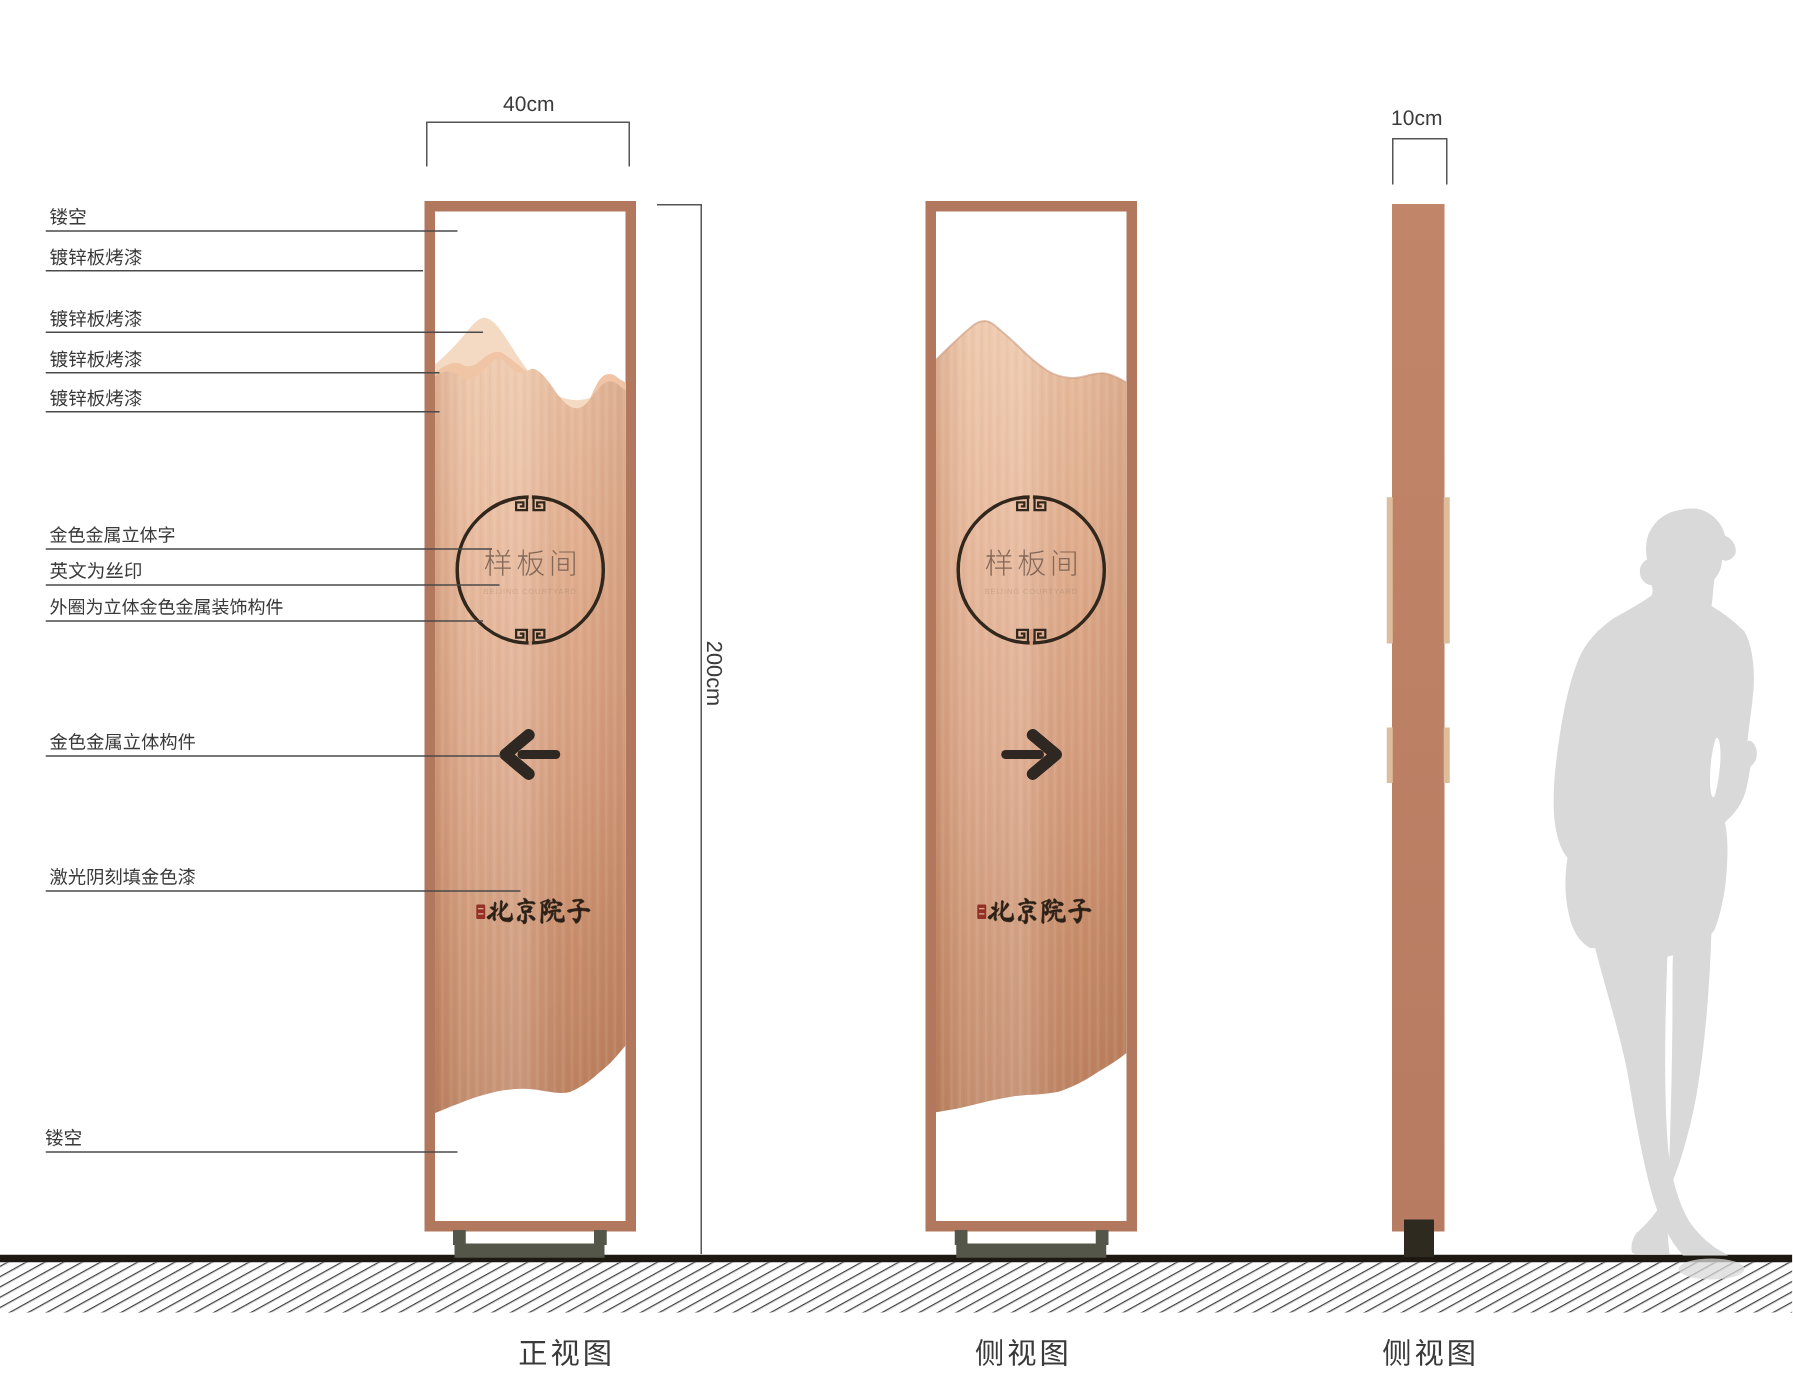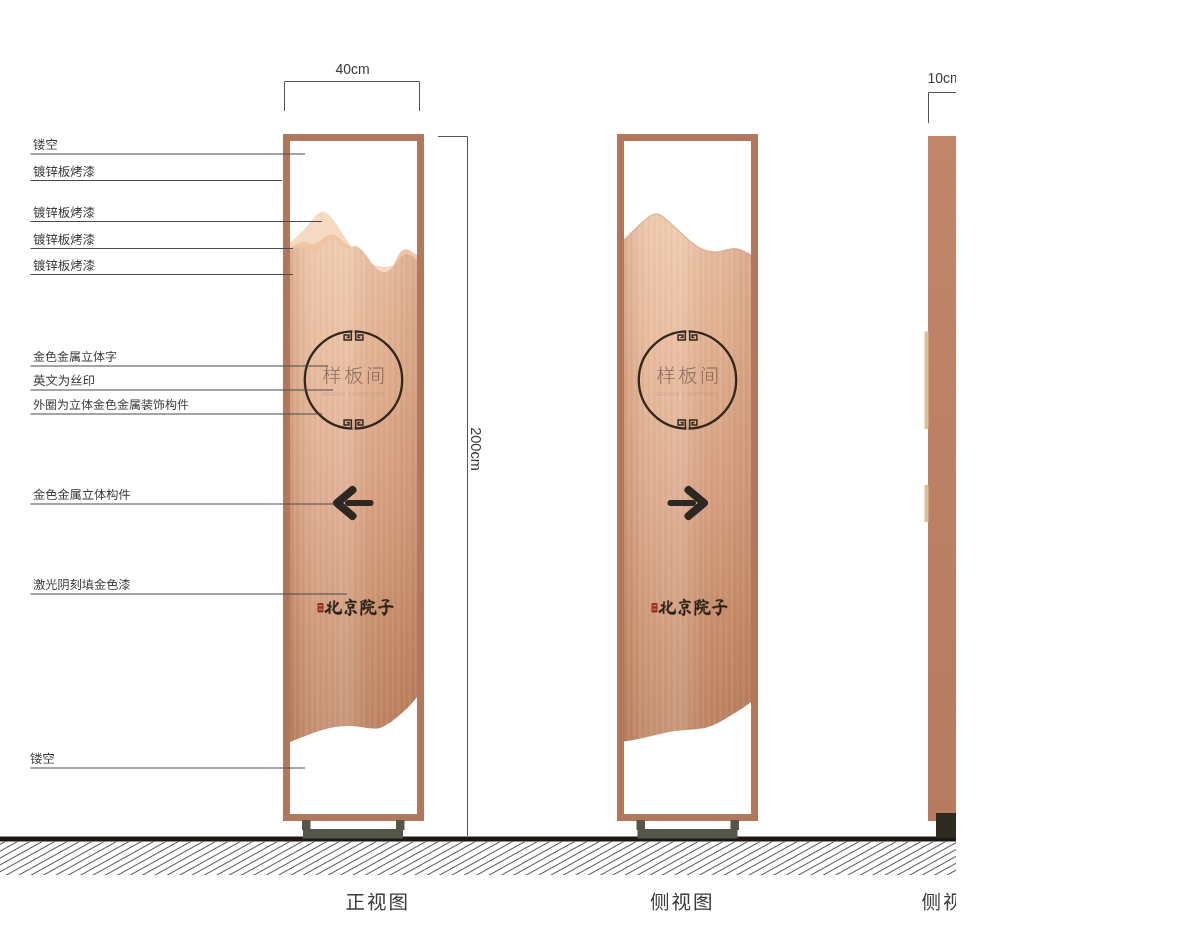--- a/index.html
+++ b/index.html
@@ -1,15 +1,15 @@
 <!DOCTYPE html>
 <html><head><meta charset="utf-8">
 <style>
 html,body{margin:0;padding:0;background:#ffffff;}
-#page{position:relative;width:956px;height:927px;background:#ffffff;overflow:hidden;
+#page{position:relative;width:1195px;height:927px;background:#ffffff;overflow:hidden;
 font-family:"Liberation Sans", sans-serif;border-radius:16px;}
 </style></head><body>
 
 <div id="page">
 <svg width="1195" height="927" viewBox="0 0 1195 927" xmlns="http://www.w3.org/2000/svg">
 <defs>
 <path id="g_lk" d="M4.9 -8.0H11.6V-7.3H4.9ZM4.8 -3.7H11.7V-2.9H4.8ZM7.9 -10.4H8.7V-4.7H7.9ZM5.4 -9.8 6.1 -10.1Q6.4 -9.7 6.7 -9.2Q6.9 -8.7 7.1 -8.4L6.3 -8.1Q6.2 -8.4 5.9 -8.9Q5.7 -9.4 5.4 -9.8ZM10.5 -10.2 11.3 -9.8Q11.0 -9.4 10.7 -8.9Q10.5 -8.4 10.2 -8.1L9.5 -8.4Q9.7 -8.6 9.9 -8.9Q10.1 -9.2 10.2 -9.6Q10.4 -9.9 10.5 -10.2ZM7.6 -7.7 8.2 -7.4Q7.9 -6.9 7.4 -6.4Q6.8 -5.9 6.3 -5.4Q5.7 -5.0 5.1 -4.7Q5.1 -4.9 4.9 -5.1Q4.7 -5.2 4.6 -5.4Q5.1 -5.6 5.7 -6.0Q6.2 -6.3 6.7 -6.8Q7.2 -7.3 7.6 -7.7ZM8.9 -7.7Q9.2 -7.3 9.7 -6.8Q10.2 -6.4 10.7 -6.0Q11.3 -5.7 11.8 -5.5Q11.7 -5.4 11.5 -5.2Q11.4 -5.0 11.2 -4.8Q10.7 -5.1 10.1 -5.5Q9.6 -5.9 9.1 -6.4Q8.6 -6.9 8.2 -7.4ZM5.6 -1.4 6.1 -2.0Q7.1 -1.7 8.1 -1.3Q9.2 -0.9 10.1 -0.5Q11.0 -0.1 11.6 0.3L11.0 1.0Q10.4 0.6 9.5 0.2Q8.6 -0.2 7.6 -0.6Q6.6 -1.1 5.6 -1.4ZM9.7 -3.2 10.5 -3.1Q10.3 -2.2 9.9 -1.5Q9.5 -0.8 8.9 -0.4Q8.3 0.1 7.3 0.5Q6.4 0.8 5.2 1.0Q5.2 0.8 5.1 0.6Q5.0 0.4 4.9 0.3Q6.3 0.1 7.3 -0.4Q8.3 -0.8 8.9 -1.5Q9.4 -2.2 9.7 -3.2ZM5.6 -1.4Q5.9 -1.9 6.3 -2.4Q6.6 -3.0 6.9 -3.6Q7.3 -4.2 7.5 -4.8L8.4 -4.6Q8.1 -4.1 7.8 -3.5Q7.5 -2.9 7.2 -2.3Q6.9 -1.8 6.6 -1.4ZM2.2 -10.4 3.0 -10.2Q2.7 -9.5 2.4 -8.8Q2.1 -8.2 1.7 -7.6Q1.3 -7.0 0.8 -6.6Q0.8 -6.7 0.7 -6.8Q0.6 -7.0 0.5 -7.1Q0.4 -7.3 0.4 -7.4Q0.9 -7.9 1.4 -8.7Q1.9 -9.5 2.2 -10.4ZM2.0 -9.0H4.5V-8.2H1.8ZM2.1 0.9 2.0 0.1 2.3 -0.3 4.5 -1.6Q4.5 -1.4 4.6 -1.2Q4.7 -1.0 4.7 -0.8Q3.9 -0.4 3.5 -0.0Q3.0 0.3 2.7 0.4Q2.5 0.6 2.3 0.7Q2.2 0.8 2.1 0.9ZM1.3 -6.8H4.2V-5.9H1.3ZM0.7 -4.3H4.6V-3.4H0.7ZM2.1 0.9Q2.1 0.8 2.0 0.7Q1.9 0.6 1.8 0.4Q1.7 0.3 1.6 0.3Q1.8 0.1 2.1 -0.2Q2.3 -0.5 2.3 -0.9V-6.5H3.1V-0.3Q3.1 -0.3 3.0 -0.2Q2.9 -0.1 2.8 0.0Q2.6 0.2 2.5 0.3Q2.3 0.5 2.2 0.7Q2.1 0.8 2.1 0.9Z M18.1 -3.7H19.1V0.1H18.1ZM13.3 -8.9H23.9V-6.4H22.9V-8.0H14.3V-6.1H13.3ZM14.7 -4.3H22.6V-3.4H14.7ZM13.4 -0.3H23.9V0.6H13.4ZM19.4 -6.7 20.0 -7.3Q20.4 -7.0 21.0 -6.8Q21.5 -6.5 22.0 -6.2Q22.5 -5.9 23.0 -5.6Q23.5 -5.4 23.8 -5.1L23.2 -4.4Q22.9 -4.7 22.4 -4.9Q22.0 -5.2 21.4 -5.5Q20.9 -5.8 20.4 -6.1Q19.9 -6.4 19.4 -6.7ZM17.2 -7.3 17.8 -6.8Q17.3 -6.3 16.7 -5.9Q16.1 -5.4 15.4 -5.0Q14.7 -4.6 14.0 -4.3L13.5 -5.1Q14.6 -5.5 15.5 -6.1Q16.4 -6.7 17.2 -7.3ZM17.7 -10.2 18.6 -10.5Q18.9 -10.1 19.1 -9.6Q19.3 -9.1 19.5 -8.7L18.5 -8.4Q18.3 -8.7 18.1 -9.3Q17.9 -9.8 17.7 -10.2Z"></path>
 <path id="g_dx" d="M5.9 -9.3H11.8V-8.5H5.9ZM5.5 -9.3H6.3V-5.6Q6.3 -4.9 6.2 -4.0Q6.2 -3.1 6.1 -2.3Q5.9 -1.4 5.7 -0.5Q5.4 0.3 5.0 1.0Q4.9 0.9 4.8 0.9Q4.7 0.8 4.5 0.7Q4.4 0.6 4.3 0.6Q4.7 -0.1 4.9 -0.9Q5.2 -1.7 5.3 -2.5Q5.4 -3.3 5.4 -4.1Q5.5 -4.9 5.5 -5.6ZM6.2 -7.2H11.8V-6.4H6.2ZM6.5 -3.8H10.7V-3.0H6.5ZM7.4 -8.1H8.2V-5.2H9.8V-8.1H10.6V-4.5H7.4ZM10.6 -3.8H10.7L10.9 -3.8L11.5 -3.6Q11.1 -2.3 10.3 -1.4Q9.5 -0.6 8.5 0.0Q7.5 0.6 6.4 1.0Q6.3 0.8 6.2 0.6Q6.1 0.3 5.9 0.2Q7.0 -0.1 7.9 -0.6Q8.8 -1.1 9.5 -1.9Q10.2 -2.6 10.6 -3.6ZM7.7 -3.3Q8.3 -2.0 9.4 -1.1Q10.5 -0.1 12.1 0.3Q11.9 0.4 11.7 0.6Q11.6 0.8 11.5 1.0Q9.9 0.5 8.7 -0.6Q7.6 -1.6 7.0 -3.1ZM2.1 -10.4 2.9 -10.1Q2.7 -9.5 2.4 -8.8Q2.1 -8.1 1.7 -7.5Q1.3 -6.9 0.9 -6.5Q0.9 -6.6 0.8 -6.8Q0.7 -6.9 0.6 -7.1Q0.5 -7.3 0.4 -7.3Q1.0 -7.9 1.4 -8.7Q1.8 -9.5 2.1 -10.4ZM8.0 -10.3 8.8 -10.4Q9.0 -10.1 9.2 -9.7Q9.4 -9.3 9.4 -9.0L8.5 -8.8Q8.5 -9.1 8.3 -9.5Q8.2 -9.9 8.0 -10.3ZM2.3 0.9Q2.2 0.8 2.2 0.6Q2.1 0.5 2.0 0.3Q1.9 0.2 1.9 0.1Q2.0 0.0 2.2 -0.2Q2.4 -0.4 2.4 -0.8V-6.4H3.3V-0.0Q3.3 -0.0 3.1 0.1Q3.0 0.2 2.8 0.3Q2.6 0.5 2.4 0.6Q2.3 0.8 2.3 0.9ZM1.9 -9.0H4.8V-8.1H1.7ZM1.3 -6.8H4.7V-5.9H1.3ZM0.7 -4.3H4.8V-3.4H0.7ZM2.3 0.9 2.2 0.1 2.5 -0.3 4.5 -1.4Q4.6 -1.2 4.6 -1.0Q4.7 -0.8 4.7 -0.6Q4.0 -0.2 3.5 0.1Q3.1 0.3 2.8 0.5Q2.6 0.7 2.4 0.7Q2.3 0.8 2.3 0.9Z M20.6 -5.0H21.5V1.0H20.6ZM18.1 -8.9H24.1V-8.0H18.1ZM18.0 -2.9H24.1V-2.0H18.0ZM17.8 -5.5H24.3V-4.6H17.8ZM18.8 -7.7 19.6 -7.9Q19.8 -7.4 20.0 -6.8Q20.2 -6.3 20.3 -5.8L19.5 -5.6Q19.4 -6.0 19.2 -6.6Q19.0 -7.2 18.8 -7.7ZM22.4 -7.9 23.4 -7.7Q23.2 -7.3 23.0 -6.8Q22.8 -6.3 22.6 -5.9Q22.5 -5.5 22.3 -5.1L21.5 -5.3Q21.7 -5.7 21.9 -6.1Q22.0 -6.6 22.2 -7.1Q22.4 -7.6 22.4 -7.9ZM20.1 -10.1 20.8 -10.4Q21.1 -10.1 21.4 -9.7Q21.6 -9.3 21.7 -9.0L20.9 -8.6Q20.8 -9.0 20.6 -9.4Q20.4 -9.8 20.1 -10.1ZM14.6 -10.4 15.4 -10.1Q15.2 -9.5 14.9 -8.8Q14.6 -8.2 14.2 -7.6Q13.8 -7.0 13.3 -6.6Q13.3 -6.7 13.2 -6.8Q13.1 -7.0 13.1 -7.2Q13.0 -7.3 12.9 -7.4Q13.4 -8.0 13.9 -8.7Q14.3 -9.5 14.6 -10.4ZM14.3 -8.9H17.5V-8.0H14.2ZM14.8 0.8 14.7 0.0 15.0 -0.4 17.3 -1.5Q17.3 -1.4 17.3 -1.1Q17.4 -0.9 17.4 -0.7Q16.6 -0.3 16.2 -0.0Q15.7 0.2 15.4 0.4Q15.1 0.6 15.0 0.7Q14.9 0.8 14.8 0.8ZM13.7 -6.8H17.3V-5.9H13.7ZM13.2 -4.3H17.6V-3.4H13.2ZM14.8 0.8Q14.8 0.7 14.7 0.6Q14.6 0.4 14.5 0.3Q14.4 0.1 14.4 0.1Q14.5 -0.0 14.7 -0.3Q15.0 -0.6 15.0 -1.0V-6.5H15.8V-0.2Q15.8 -0.2 15.7 -0.1Q15.5 0.0 15.3 0.2Q15.1 0.4 15.0 0.5Q14.8 0.7 14.8 0.8Z M25.5 -8.0H29.6V-7.2H25.5ZM27.2 -10.4H28.1V1.0H27.2ZM27.2 -7.5 27.7 -7.3Q27.6 -6.5 27.4 -5.7Q27.2 -4.9 26.9 -4.1Q26.6 -3.3 26.3 -2.7Q26.0 -2.0 25.7 -1.5Q25.6 -1.7 25.5 -1.8Q25.5 -2.0 25.4 -2.2Q25.3 -2.3 25.2 -2.4Q25.5 -2.8 25.8 -3.4Q26.1 -4.0 26.4 -4.7Q26.7 -5.4 26.9 -6.1Q27.1 -6.8 27.2 -7.5ZM28.1 -6.8Q28.2 -6.7 28.4 -6.4Q28.6 -6.1 28.8 -5.7Q29.1 -5.3 29.3 -5.0Q29.5 -4.7 29.6 -4.5L29.0 -3.8Q28.9 -4.1 28.7 -4.4Q28.6 -4.8 28.4 -5.2Q28.2 -5.6 28.0 -5.9Q27.8 -6.3 27.6 -6.5ZM30.1 -9.2H31.0V-6.2Q31.0 -5.4 31.0 -4.5Q30.9 -3.6 30.7 -2.6Q30.6 -1.6 30.2 -0.7Q29.9 0.3 29.4 1.0Q29.3 0.9 29.1 0.8Q29.0 0.7 28.9 0.6Q28.7 0.5 28.6 0.5Q29.1 -0.2 29.4 -1.1Q29.7 -2.0 29.9 -2.9Q30.0 -3.8 30.1 -4.6Q30.1 -5.5 30.1 -6.2ZM30.5 -6.8H35.5V-5.9H30.5ZM35.2 -6.8H35.4L35.5 -6.8L36.1 -6.6Q35.7 -4.6 35.0 -3.1Q34.2 -1.6 33.2 -0.6Q32.1 0.4 30.8 1.0Q30.8 0.9 30.7 0.7Q30.6 0.6 30.5 0.5Q30.4 0.3 30.3 0.2Q31.5 -0.3 32.5 -1.2Q33.5 -2.1 34.2 -3.5Q34.9 -4.8 35.2 -6.6ZM32.1 -6.2Q32.5 -4.7 33.1 -3.4Q33.7 -2.2 34.6 -1.2Q35.6 -0.3 36.8 0.2Q36.7 0.3 36.6 0.5Q36.4 0.6 36.3 0.7Q36.2 0.9 36.2 1.0Q34.9 0.4 33.9 -0.6Q33.0 -1.6 32.4 -3.0Q31.7 -4.4 31.4 -6.1ZM35.7 -10.2 36.3 -9.4Q35.8 -9.2 35.1 -9.0Q34.3 -8.9 33.5 -8.8Q32.7 -8.6 31.9 -8.6Q31.1 -8.5 30.4 -8.5Q30.3 -8.6 30.3 -8.9Q30.2 -9.1 30.1 -9.2Q30.8 -9.3 31.6 -9.4Q32.4 -9.5 33.2 -9.6Q33.9 -9.7 34.6 -9.8Q35.2 -10.0 35.7 -10.2Z M39.6 -10.4H40.4V-6.1Q40.4 -5.2 40.3 -4.2Q40.3 -3.3 40.1 -2.4Q39.9 -1.5 39.4 -0.6Q39.0 0.2 38.3 1.0Q38.2 0.9 38.1 0.7Q38.0 0.6 37.9 0.5Q37.8 0.4 37.7 0.3Q38.5 -0.6 38.9 -1.7Q39.3 -2.7 39.4 -3.9Q39.6 -5.0 39.6 -6.1ZM38.2 -7.9 38.9 -7.8Q38.9 -7.3 38.8 -6.7Q38.7 -6.1 38.6 -5.6Q38.5 -5.0 38.4 -4.6L37.7 -4.8Q37.8 -5.2 37.9 -5.8Q38.0 -6.3 38.1 -6.8Q38.2 -7.4 38.2 -7.9ZM41.5 -8.2 42.2 -8.0Q41.9 -7.3 41.7 -6.6Q41.4 -5.9 41.1 -5.4L40.6 -5.6Q40.7 -6.0 40.9 -6.4Q41.1 -6.9 41.2 -7.4Q41.4 -7.9 41.5 -8.2ZM40.2 -3.5Q40.3 -3.4 40.5 -3.1Q40.7 -2.9 40.9 -2.6Q41.2 -2.3 41.4 -2.0Q41.6 -1.7 41.8 -1.5Q42.0 -1.2 42.1 -1.1L41.4 -0.5Q41.3 -0.7 41.1 -1.0Q40.8 -1.4 40.5 -1.8Q40.3 -2.1 40.0 -2.5Q39.8 -2.8 39.6 -3.0ZM42.4 -9.0H47.1V-8.1H42.4ZM41.9 -6.7H49.1V-5.9H41.9ZM44.5 -4.8H48.8V-4.1H44.5ZM44.4 -10.4H45.3V-6.1H44.4ZM44.0 -4.8H44.9Q44.8 -4.3 44.6 -3.8Q44.5 -3.2 44.4 -2.7Q44.2 -2.2 44.1 -1.9H43.2Q43.3 -2.3 43.5 -2.8Q43.6 -3.3 43.8 -3.8Q43.9 -4.4 44.0 -4.8ZM47.5 -2.6H48.4Q48.4 -2.6 48.4 -2.5Q48.4 -2.4 48.3 -2.3Q48.2 -0.9 48.0 -0.3Q47.8 0.4 47.6 0.6Q47.4 0.8 47.2 0.9Q47.0 0.9 46.6 1.0Q46.3 1.0 45.8 1.0Q45.2 1.0 44.6 0.9Q44.6 0.7 44.5 0.5Q44.4 0.3 44.3 0.1Q44.9 0.2 45.5 0.2Q46.1 0.2 46.3 0.2Q46.5 0.2 46.7 0.2Q46.8 0.2 46.9 0.1Q47.1 -0.1 47.2 -0.7Q47.4 -1.3 47.5 -2.5ZM48.1 -9.9 48.9 -9.6Q47.7 -7.2 45.8 -5.5Q43.9 -3.7 41.7 -2.6Q41.6 -2.7 41.5 -2.9Q41.4 -3.0 41.3 -3.1Q41.2 -3.3 41.1 -3.4Q43.3 -4.4 45.1 -6.0Q47.0 -7.7 48.1 -9.9ZM43.9 -2.6H47.8V-1.9H43.6Z M53.5 -9.2H61.2V-8.4H53.5ZM56.7 -10.4H57.6V-6.4H56.7ZM56.8 -4.3H57.6V0.0Q57.6 0.4 57.6 0.5Q57.5 0.7 57.2 0.8Q57.0 0.9 56.6 0.9Q56.3 0.9 55.7 0.9Q55.7 0.8 55.6 0.6Q55.5 0.3 55.4 0.2Q55.8 0.2 56.2 0.2Q56.5 0.2 56.6 0.2Q56.7 0.2 56.7 0.2Q56.8 0.1 56.8 0.0ZM56.5 -8.8 57.2 -8.6Q56.8 -8.0 56.2 -7.5Q55.6 -6.9 54.9 -6.5Q54.2 -6.1 53.6 -5.8Q53.5 -5.9 53.3 -6.1Q53.1 -6.4 53.0 -6.5Q53.6 -6.7 54.3 -7.1Q55.0 -7.4 55.5 -7.9Q56.1 -8.4 56.5 -8.8ZM50.7 -9.6 51.2 -10.3Q51.6 -10.2 52.0 -9.9Q52.3 -9.7 52.7 -9.5Q53.0 -9.3 53.2 -9.1L52.7 -8.3Q52.5 -8.5 52.2 -8.8Q51.8 -9.0 51.4 -9.2Q51.1 -9.5 50.7 -9.6ZM50.1 -6.3 50.6 -7.0Q50.9 -6.8 51.3 -6.6Q51.7 -6.4 52.1 -6.2Q52.4 -6.0 52.6 -5.8L52.1 -5.0Q51.9 -5.2 51.5 -5.5Q51.2 -5.7 50.8 -5.9Q50.4 -6.1 50.1 -6.3ZM50.3 0.2Q50.6 -0.3 51.0 -0.9Q51.3 -1.6 51.7 -2.4Q52.0 -3.1 52.3 -3.8L53.0 -3.3Q52.8 -2.6 52.5 -1.9Q52.1 -1.2 51.8 -0.5Q51.5 0.2 51.2 0.8ZM57.1 -8.3 57.7 -8.8Q58.3 -8.4 59.0 -8.0Q59.6 -7.6 60.2 -7.2Q60.9 -6.8 61.3 -6.4L60.7 -5.9Q60.3 -6.2 59.7 -6.6Q59.1 -7.1 58.4 -7.5Q57.8 -7.9 57.1 -8.3ZM56.9 -6.4 57.6 -6.2Q57.2 -5.5 56.6 -5.0Q56.0 -4.4 55.2 -4.0Q54.4 -3.5 53.6 -3.2Q53.5 -3.4 53.4 -3.5Q53.2 -3.7 53.1 -3.9Q53.9 -4.1 54.6 -4.5Q55.4 -4.9 55.9 -5.4Q56.5 -5.9 56.9 -6.4ZM57.3 -6.1Q58.2 -5.3 59.3 -4.8Q60.3 -4.3 61.5 -3.9Q61.3 -3.8 61.2 -3.6Q61.0 -3.4 60.9 -3.2Q59.7 -3.6 58.7 -4.2Q57.6 -4.8 56.7 -5.8ZM53.4 -0.5Q54.1 -0.8 55.0 -1.3Q56.0 -1.7 57.0 -2.2L57.2 -1.6Q56.3 -1.1 55.4 -0.6Q54.5 -0.2 53.8 0.2ZM54.4 -3.2 55.0 -3.5Q55.3 -3.2 55.7 -2.9Q56.0 -2.5 56.2 -2.1L55.6 -1.7Q55.4 -2.0 55.1 -2.5Q54.7 -2.9 54.4 -3.2ZM57.1 -1.8 57.6 -2.3Q58.1 -2.0 58.7 -1.6Q59.4 -1.2 59.9 -0.9Q60.5 -0.5 60.8 -0.1L60.3 0.4Q60.0 0.1 59.4 -0.3Q58.9 -0.7 58.2 -1.1Q57.6 -1.5 57.1 -1.8ZM59.5 -3.5 60.1 -3.1Q59.7 -2.7 59.2 -2.2Q58.7 -1.8 58.3 -1.5L57.7 -1.8Q58.0 -2.1 58.3 -2.4Q58.7 -2.7 59.0 -3.0Q59.3 -3.3 59.5 -3.5Z"></path>
 <path id="g_j1" d="M2.9 -6.5H9.1V-5.6H2.9ZM1.4 -4.0H10.7V-3.2H1.4ZM0.8 -0.2H11.2V0.6H0.8ZM5.5 -6.1H6.4V0.2H5.5ZM2.4 -2.6 3.1 -2.9Q3.4 -2.6 3.6 -2.2Q3.8 -1.8 4.0 -1.4Q4.2 -1.0 4.3 -0.7L3.5 -0.4Q3.4 -0.7 3.2 -1.1Q3.0 -1.5 2.8 -1.9Q2.6 -2.3 2.4 -2.6ZM8.8 -2.9 9.6 -2.6Q9.3 -2.0 8.9 -1.4Q8.5 -0.8 8.2 -0.4L7.5 -0.7Q7.7 -1.0 8.0 -1.4Q8.2 -1.8 8.4 -2.2Q8.6 -2.6 8.8 -2.9ZM6.4 -9.6Q6.8 -9.1 7.4 -8.6Q8.0 -8.1 8.7 -7.6Q9.4 -7.2 10.2 -6.8Q10.9 -6.5 11.7 -6.3Q11.6 -6.2 11.4 -6.0Q11.3 -5.9 11.2 -5.7Q11.1 -5.6 11.0 -5.5Q10.3 -5.7 9.6 -6.1Q8.8 -6.5 8.1 -7.0Q7.4 -7.5 6.7 -8.1Q6.1 -8.6 5.6 -9.2ZM6.0 -10.2 6.8 -9.8Q6.2 -8.8 5.3 -8.0Q4.3 -7.2 3.2 -6.5Q2.2 -5.9 1.0 -5.4Q0.9 -5.6 0.7 -5.9Q0.5 -6.1 0.4 -6.3Q1.5 -6.6 2.6 -7.2Q3.6 -7.8 4.5 -8.5Q5.4 -9.3 6.0 -10.2Z M17.7 -6.5H18.6V-3.3H17.7ZM16.0 -9.0H19.8V-8.2H15.6ZM19.6 -9.0H19.8L20.0 -9.1L20.5 -8.7Q20.3 -8.2 19.9 -7.7Q19.5 -7.2 19.1 -6.8Q18.7 -6.4 18.3 -6.1Q18.2 -6.2 18.0 -6.3Q17.9 -6.5 17.7 -6.6Q18.1 -6.9 18.4 -7.3Q18.8 -7.7 19.1 -8.1Q19.4 -8.5 19.6 -8.8ZM14.0 -6.8H14.9V-1.0Q14.9 -0.6 15.0 -0.4Q15.1 -0.2 15.5 -0.1Q15.8 -0.1 16.5 -0.1Q16.7 -0.1 17.1 -0.1Q17.6 -0.1 18.2 -0.1Q18.8 -0.1 19.3 -0.1Q19.9 -0.1 20.4 -0.1Q20.9 -0.1 21.2 -0.1Q21.8 -0.1 22.1 -0.2Q22.4 -0.4 22.5 -0.8Q22.6 -1.2 22.7 -2.0Q22.9 -1.9 23.1 -1.8Q23.4 -1.7 23.6 -1.7Q23.5 -1.0 23.3 -0.5Q23.2 -0.0 23.0 0.3Q22.7 0.5 22.3 0.6Q21.8 0.8 21.2 0.8Q21.1 0.8 20.7 0.8Q20.4 0.8 19.9 0.8Q19.4 0.8 18.8 0.8Q18.3 0.8 17.8 0.8Q17.3 0.8 17.0 0.8Q16.6 0.8 16.5 0.8Q15.6 0.8 15.0 0.6Q14.5 0.5 14.3 0.1Q14.0 -0.3 14.0 -1.0ZM16.2 -10.1 17.1 -9.8Q16.6 -8.9 15.9 -8.1Q15.3 -7.2 14.5 -6.5Q13.8 -5.8 13.0 -5.3Q12.9 -5.4 12.8 -5.5Q12.8 -5.7 12.7 -5.9Q12.6 -6.0 12.5 -6.1Q13.2 -6.6 13.9 -7.2Q14.6 -7.8 15.2 -8.6Q15.8 -9.3 16.2 -10.1ZM14.7 -6.8H22.3V-2.4H21.4V-5.9H14.7ZM14.7 -3.8H21.9V-3.0H14.7Z M26.9 -6.5H33.1V-5.6H26.9ZM25.4 -4.0H34.7V-3.2H25.4ZM24.8 -0.2H35.2V0.6H24.8ZM29.5 -6.1H30.4V0.2H29.5ZM26.4 -2.6 27.1 -2.9Q27.4 -2.6 27.6 -2.2Q27.8 -1.8 28.0 -1.4Q28.2 -1.0 28.3 -0.7L27.5 -0.4Q27.4 -0.7 27.2 -1.1Q27.0 -1.5 26.8 -1.9Q26.6 -2.3 26.4 -2.6ZM32.8 -2.9 33.6 -2.6Q33.3 -2.0 32.9 -1.4Q32.5 -0.8 32.2 -0.4L31.5 -0.7Q31.7 -1.0 32.0 -1.4Q32.2 -1.8 32.4 -2.2Q32.6 -2.6 32.8 -2.9ZM30.4 -9.6Q30.8 -9.1 31.4 -8.6Q32.0 -8.1 32.7 -7.6Q33.4 -7.2 34.2 -6.8Q34.9 -6.5 35.7 -6.3Q35.6 -6.2 35.4 -6.0Q35.3 -5.9 35.2 -5.7Q35.1 -5.6 35.0 -5.5Q34.3 -5.7 33.6 -6.1Q32.8 -6.5 32.1 -7.0Q31.4 -7.5 30.7 -8.1Q30.1 -8.6 29.6 -9.2ZM30.0 -10.2 30.8 -9.8Q30.2 -8.8 29.3 -8.0Q28.3 -7.2 27.2 -6.5Q26.2 -5.9 25.0 -5.4Q24.9 -5.6 24.7 -5.9Q24.5 -6.1 24.4 -6.3Q25.5 -6.6 26.6 -7.2Q27.6 -7.8 28.5 -8.5Q29.4 -9.3 30.0 -10.2Z M37.7 -9.6H38.6V-6.0Q38.6 -5.3 38.5 -4.4Q38.5 -3.5 38.3 -2.6Q38.2 -1.6 37.9 -0.7Q37.6 0.2 37.2 0.9Q37.1 0.8 36.9 0.7Q36.8 0.6 36.7 0.6Q36.5 0.5 36.4 0.4Q36.8 -0.3 37.1 -1.1Q37.3 -1.9 37.5 -2.8Q37.6 -3.7 37.6 -4.5Q37.7 -5.3 37.7 -6.0ZM38.2 -9.6H46.6V-7.0H38.2V-7.8H45.7V-8.8H38.2ZM42.4 -6.3H43.3V-0.5H42.4ZM40.3 -4.6V-3.7H45.4V-4.6ZM39.5 -5.1H46.3V-3.1H39.5ZM39.0 -2.4H46.5V-1.8H39.9V1.0H39.0ZM46.0 -2.4H46.8V0.1Q46.8 0.4 46.7 0.6Q46.7 0.8 46.5 0.8Q46.2 0.9 45.9 0.9Q45.5 0.9 44.9 0.9Q44.9 0.8 44.8 0.6Q44.7 0.4 44.7 0.3Q45.1 0.3 45.4 0.3Q45.7 0.3 45.8 0.3Q45.9 0.3 46.0 0.3Q46.0 0.2 46.0 0.1ZM40.3 -0.8Q41.2 -0.8 42.4 -0.8Q43.6 -0.9 44.9 -0.9L44.9 -0.3Q43.7 -0.3 42.5 -0.2Q41.3 -0.1 40.4 -0.1ZM45.6 -6.8 46.1 -6.2Q45.5 -6.1 44.7 -6.0Q43.9 -5.9 43.0 -5.8Q42.1 -5.8 41.2 -5.7Q40.3 -5.7 39.4 -5.7Q39.4 -5.8 39.4 -6.0Q39.3 -6.2 39.3 -6.3Q40.1 -6.3 41.0 -6.3Q41.8 -6.4 42.7 -6.4Q43.6 -6.5 44.3 -6.6Q45.0 -6.7 45.6 -6.8ZM44.0 -1.4 44.6 -1.6Q44.7 -1.3 45.0 -1.0Q45.2 -0.7 45.3 -0.5Q45.5 -0.2 45.6 0.0L45.1 0.3Q45.0 0.0 44.8 -0.3Q44.6 -0.5 44.4 -0.9Q44.2 -1.2 44.0 -1.4Z M49.2 -7.8H58.9V-6.9H49.2ZM48.6 -0.5H59.4V0.4H48.6ZM50.8 -6.1 51.7 -6.3Q52.0 -5.5 52.2 -4.6Q52.4 -3.6 52.6 -2.8Q52.8 -1.9 52.9 -1.2L52.0 -1.0Q51.9 -1.7 51.7 -2.5Q51.5 -3.4 51.3 -4.3Q51.1 -5.3 50.8 -6.1ZM56.3 -6.3 57.3 -6.1Q57.1 -5.3 56.9 -4.5Q56.6 -3.7 56.4 -2.9Q56.1 -2.1 55.8 -1.4Q55.6 -0.6 55.3 -0.1L54.4 -0.3Q54.7 -0.8 54.9 -1.6Q55.2 -2.3 55.5 -3.2Q55.7 -4.0 55.9 -4.8Q56.1 -5.6 56.3 -6.3ZM53.1 -9.9 54.0 -10.1Q54.2 -9.7 54.4 -9.2Q54.6 -8.6 54.6 -8.2L53.7 -8.0Q53.6 -8.3 53.5 -8.9Q53.3 -9.5 53.1 -9.9Z M63.0 -10.0 63.9 -9.8Q63.5 -8.8 63.0 -7.8Q62.6 -6.8 62.0 -5.9Q61.5 -5.0 60.9 -4.4Q60.8 -4.5 60.8 -4.6Q60.7 -4.8 60.6 -5.0Q60.5 -5.1 60.4 -5.2Q60.9 -5.8 61.4 -6.6Q61.9 -7.4 62.3 -8.3Q62.7 -9.1 63.0 -10.0ZM61.9 -6.9 62.8 -7.8 62.8 -7.8V0.9H61.9ZM67.0 -10.0H67.8V0.9H67.0ZM63.6 -7.7H71.4V-6.8H63.6ZM65.0 -2.1H69.8V-1.3H65.0ZM68.3 -7.2Q68.6 -6.1 69.2 -5.1Q69.7 -4.0 70.3 -3.2Q71.0 -2.3 71.7 -1.7Q71.5 -1.6 71.3 -1.4Q71.1 -1.2 71.0 -1.0Q70.3 -1.7 69.7 -2.6Q69.0 -3.6 68.5 -4.7Q68.0 -5.8 67.6 -7.0ZM66.6 -7.3 67.3 -7.1Q66.9 -5.9 66.3 -4.7Q65.8 -3.6 65.1 -2.6Q64.5 -1.6 63.8 -1.0Q63.7 -1.1 63.6 -1.2Q63.5 -1.3 63.3 -1.5Q63.2 -1.6 63.1 -1.7Q63.8 -2.2 64.5 -3.1Q65.1 -4.0 65.7 -5.1Q66.2 -6.2 66.6 -7.3Z M74.8 -6.6H80.6V-5.8H74.8ZM72.8 -3.6H83.2V-2.7H72.8ZM77.5 -4.4H78.5V-0.1Q78.5 0.2 78.3 0.5Q78.2 0.7 77.9 0.8Q77.6 0.9 77.1 0.9Q76.6 0.9 75.8 0.9Q75.8 0.8 75.7 0.7Q75.7 0.5 75.6 0.3Q75.5 0.2 75.4 0.1Q75.8 0.1 76.2 0.1Q76.6 0.1 76.9 0.1Q77.1 0.1 77.2 0.1Q77.4 0.1 77.5 0.0Q77.5 -0.0 77.5 -0.2ZM80.3 -6.6H80.5L80.7 -6.7L81.3 -6.2Q80.9 -5.8 80.4 -5.3Q79.8 -4.9 79.2 -4.5Q78.6 -4.1 78.0 -3.8Q77.9 -3.9 77.8 -4.1Q77.6 -4.3 77.5 -4.4Q78.0 -4.6 78.6 -5.0Q79.1 -5.3 79.5 -5.7Q80.0 -6.1 80.3 -6.4ZM73.0 -8.8H83.0V-6.4H82.1V-8.0H73.9V-6.4H73.0ZM77.1 -9.9 78.0 -10.2Q78.2 -9.8 78.5 -9.4Q78.7 -9.0 78.8 -8.7L77.9 -8.4Q77.8 -8.7 77.6 -9.1Q77.3 -9.5 77.1 -9.9Z"></path>
 <path id="g_yw" d="M0.7 -3.4H11.7V-2.6H0.7ZM2.0 -6.4H10.5V-3.1H9.6V-5.5H2.9V-3.1H2.0ZM5.7 -7.8H6.6V-4.3Q6.6 -3.7 6.5 -3.1Q6.4 -2.5 6.1 -1.9Q5.8 -1.3 5.1 -0.8Q4.5 -0.2 3.5 0.2Q2.5 0.7 1.0 1.0Q1.0 0.9 0.9 0.8Q0.8 0.6 0.7 0.5Q0.6 0.3 0.5 0.2Q1.9 -0.1 2.8 -0.5Q3.8 -0.9 4.3 -1.3Q4.9 -1.8 5.2 -2.3Q5.5 -2.8 5.6 -3.3Q5.7 -3.8 5.7 -4.3ZM6.8 -3.1Q7.4 -1.7 8.7 -0.9Q10.0 -0.1 12.0 0.2Q11.9 0.3 11.8 0.4Q11.7 0.6 11.6 0.7Q11.5 0.9 11.4 1.0Q10.0 0.8 9.0 0.3Q7.9 -0.2 7.2 -1.0Q6.4 -1.8 5.9 -2.9ZM0.9 -9.3H11.5V-8.4H0.9ZM3.5 -10.4H4.4V-7.1H3.5ZM7.9 -10.4H8.9V-7.1H7.9Z M21.4 -7.8 22.3 -7.5Q21.6 -5.3 20.3 -3.6Q19.1 -2.0 17.4 -0.9Q15.7 0.2 13.4 1.0Q13.4 0.9 13.3 0.7Q13.2 0.5 13.1 0.4Q12.9 0.2 12.8 0.1Q15.1 -0.6 16.7 -1.6Q18.4 -2.6 19.5 -4.2Q20.7 -5.7 21.4 -7.8ZM15.7 -7.8Q16.5 -5.8 17.7 -4.3Q18.9 -2.7 20.5 -1.6Q22.2 -0.5 24.4 0.0Q24.3 0.1 24.2 0.3Q24.0 0.5 23.9 0.6Q23.8 0.8 23.8 0.9Q21.5 0.3 19.8 -0.9Q18.1 -2.0 16.9 -3.7Q15.7 -5.4 14.9 -7.5ZM13.0 -8.2H24.2V-7.3H13.0ZM17.6 -10.2 18.6 -10.5Q18.9 -10.1 19.2 -9.5Q19.5 -9.0 19.6 -8.6L18.6 -8.3Q18.5 -8.6 18.2 -9.2Q17.9 -9.7 17.6 -10.2Z M25.8 -7.4H35.4V-6.5H25.8ZM35.0 -7.4H36.0Q36.0 -7.4 36.0 -7.3Q36.0 -7.2 36.0 -7.1Q36.0 -7.0 36.0 -6.9Q35.9 -5.1 35.8 -3.8Q35.7 -2.5 35.6 -1.6Q35.6 -0.8 35.4 -0.3Q35.3 0.1 35.1 0.4Q34.9 0.6 34.7 0.7Q34.4 0.8 34.1 0.9Q33.8 0.9 33.2 0.9Q32.7 0.9 32.1 0.8Q32.1 0.6 32.0 0.3Q31.9 0.1 31.8 -0.1Q32.4 -0.1 32.9 -0.1Q33.5 -0.1 33.7 -0.1Q33.9 -0.1 34.0 -0.1Q34.1 -0.1 34.2 -0.2Q34.4 -0.4 34.5 -0.8Q34.6 -1.3 34.7 -2.1Q34.8 -2.9 34.9 -4.2Q34.9 -5.4 35.0 -7.2ZM29.9 -10.4H30.8V-8.9Q30.8 -8.1 30.8 -7.1Q30.7 -6.2 30.5 -5.1Q30.2 -4.1 29.7 -3.0Q29.2 -2.0 28.4 -1.0Q27.5 -0.0 26.2 0.8Q26.1 0.7 26.0 0.6Q25.9 0.5 25.7 0.3Q25.6 0.2 25.5 0.1Q26.7 -0.7 27.5 -1.6Q28.4 -2.5 28.8 -3.5Q29.3 -4.4 29.5 -5.4Q29.8 -6.4 29.8 -7.3Q29.9 -8.2 29.9 -8.9ZM26.8 -9.7 27.6 -10.1Q28.0 -9.7 28.4 -9.1Q28.8 -8.6 29.0 -8.2L28.1 -7.8Q28.0 -8.1 27.8 -8.4Q27.6 -8.7 27.3 -9.1Q27.1 -9.4 26.8 -9.7ZM31.0 -4.6 31.8 -5.0Q32.1 -4.6 32.4 -4.2Q32.8 -3.7 33.0 -3.3Q33.3 -2.9 33.5 -2.6L32.7 -2.1Q32.5 -2.5 32.2 -2.9Q32.0 -3.3 31.6 -3.8Q31.3 -4.2 31.0 -4.6Z M38.5 -5.0Q38.5 -5.1 38.5 -5.3Q38.4 -5.4 38.3 -5.6Q38.3 -5.7 38.2 -5.9Q38.4 -5.9 38.6 -6.1Q38.8 -6.3 39.0 -6.7Q39.1 -6.8 39.3 -7.2Q39.5 -7.6 39.8 -8.1Q40.1 -8.6 40.4 -9.2Q40.7 -9.8 40.9 -10.4L41.8 -10.0Q41.4 -9.2 41.0 -8.4Q40.5 -7.6 40.1 -6.8Q39.6 -6.1 39.1 -5.5V-5.5Q39.1 -5.5 39.0 -5.4Q38.9 -5.4 38.8 -5.3Q38.7 -5.2 38.6 -5.2Q38.5 -5.1 38.5 -5.0ZM38.5 -5.0 38.5 -5.7 39.0 -6.0 41.8 -6.1Q41.7 -5.9 41.6 -5.7Q41.5 -5.4 41.5 -5.3Q40.6 -5.2 40.0 -5.2Q39.5 -5.2 39.2 -5.1Q38.9 -5.1 38.8 -5.1Q38.6 -5.0 38.5 -5.0ZM38.7 -1.8Q38.7 -1.9 38.6 -2.0Q38.6 -2.2 38.5 -2.3Q38.4 -2.5 38.4 -2.6Q38.6 -2.7 38.9 -2.9Q39.1 -3.2 39.5 -3.6Q39.6 -3.8 40.0 -4.2Q40.4 -4.7 40.8 -5.3Q41.3 -5.9 41.8 -6.6Q42.2 -7.4 42.6 -8.1L43.5 -7.7Q42.8 -6.7 42.2 -5.7Q41.5 -4.7 40.7 -3.8Q40.0 -3.0 39.3 -2.3V-2.2Q39.3 -2.2 39.2 -2.2Q39.1 -2.2 39.0 -2.1Q38.9 -2.0 38.8 -1.9Q38.7 -1.8 38.7 -1.8ZM38.7 -1.8 38.7 -2.5 39.2 -2.8 43.1 -3.0Q43.0 -2.8 43.0 -2.6Q43.0 -2.3 43.0 -2.2Q41.7 -2.1 40.9 -2.0Q40.1 -2.0 39.6 -1.9Q39.2 -1.9 39.0 -1.8Q38.8 -1.8 38.7 -1.8ZM43.6 -5.1Q43.6 -5.2 43.6 -5.3Q43.5 -5.5 43.4 -5.7Q43.4 -5.8 43.3 -5.9Q43.5 -6.0 43.7 -6.2Q43.9 -6.4 44.1 -6.7Q44.2 -6.9 44.4 -7.3Q44.7 -7.6 45.0 -8.1Q45.2 -8.6 45.5 -9.2Q45.8 -9.8 46.0 -10.4L46.9 -10.0Q46.5 -9.2 46.1 -8.4Q45.6 -7.6 45.2 -6.9Q44.7 -6.2 44.2 -5.6V-5.6Q44.2 -5.6 44.1 -5.5Q44.0 -5.5 43.9 -5.4Q43.8 -5.3 43.7 -5.2Q43.6 -5.1 43.6 -5.1ZM43.6 -5.1 43.6 -5.8 44.1 -6.1 46.9 -6.2Q46.8 -6.0 46.7 -5.8Q46.6 -5.5 46.5 -5.4Q45.7 -5.3 45.1 -5.3Q44.6 -5.2 44.3 -5.2Q44.0 -5.2 43.9 -5.1Q43.7 -5.1 43.6 -5.1ZM43.7 -1.8Q43.7 -1.9 43.7 -2.1Q43.6 -2.2 43.6 -2.4Q43.5 -2.6 43.4 -2.7Q43.7 -2.7 43.9 -3.0Q44.2 -3.2 44.6 -3.6Q44.8 -3.8 45.1 -4.2Q45.5 -4.7 46.0 -5.3Q46.5 -5.9 46.9 -6.6Q47.4 -7.3 47.9 -8.0L48.7 -7.6Q48.0 -6.6 47.3 -5.6Q46.6 -4.7 45.8 -3.8Q45.1 -3.0 44.4 -2.3V-2.3Q44.4 -2.3 44.3 -2.2Q44.2 -2.2 44.1 -2.1Q43.9 -2.1 43.8 -2.0Q43.7 -1.9 43.7 -1.8ZM43.7 -1.8 43.7 -2.6 44.3 -2.9 48.5 -3.1Q48.5 -2.9 48.5 -2.6Q48.5 -2.4 48.5 -2.2Q47.3 -2.2 46.5 -2.1Q45.7 -2.1 45.2 -2.0Q44.7 -2.0 44.4 -2.0Q44.1 -1.9 44.0 -1.9Q43.8 -1.9 43.7 -1.8ZM37.8 -0.6H48.9V0.3H37.8Z M51.3 -6.0H55.3V-5.1H51.3ZM60.0 -9.5H60.9V-2.1Q60.9 -1.7 60.8 -1.5Q60.7 -1.2 60.4 -1.1Q60.1 -1.0 59.6 -1.0Q59.2 -0.9 58.5 -0.9Q58.4 -1.1 58.4 -1.2Q58.3 -1.4 58.2 -1.6Q58.2 -1.8 58.1 -1.9Q58.7 -1.9 59.1 -1.9Q59.6 -1.9 59.7 -1.9Q59.9 -1.9 60.0 -2.0Q60.0 -2.0 60.0 -2.2ZM56.2 -9.5H60.5V-8.6H57.1V1.0H56.2ZM54.5 -10.2 55.2 -9.4Q54.7 -9.2 54.0 -9.0Q53.3 -8.7 52.6 -8.6Q51.9 -8.4 51.2 -8.2Q51.1 -8.4 51.0 -8.6Q51.0 -8.8 50.9 -9.0Q51.5 -9.1 52.2 -9.3Q52.9 -9.5 53.5 -9.7Q54.1 -10.0 54.5 -10.2ZM50.9 -9.0H51.8V-1.3L50.8 -0.5Q50.7 -0.6 50.6 -0.8Q50.6 -0.9 50.5 -1.1Q50.4 -1.3 50.3 -1.4Q50.5 -1.5 50.7 -1.7Q50.9 -1.9 50.9 -2.3ZM50.8 -0.5 50.7 -1.3 51.2 -1.7 55.2 -2.6Q55.2 -2.4 55.2 -2.2Q55.2 -1.9 55.3 -1.8Q54.1 -1.5 53.4 -1.3Q52.6 -1.1 52.2 -0.9Q51.7 -0.8 51.4 -0.7Q51.1 -0.6 51.0 -0.6Q50.8 -0.5 50.8 -0.5Z"></path>

